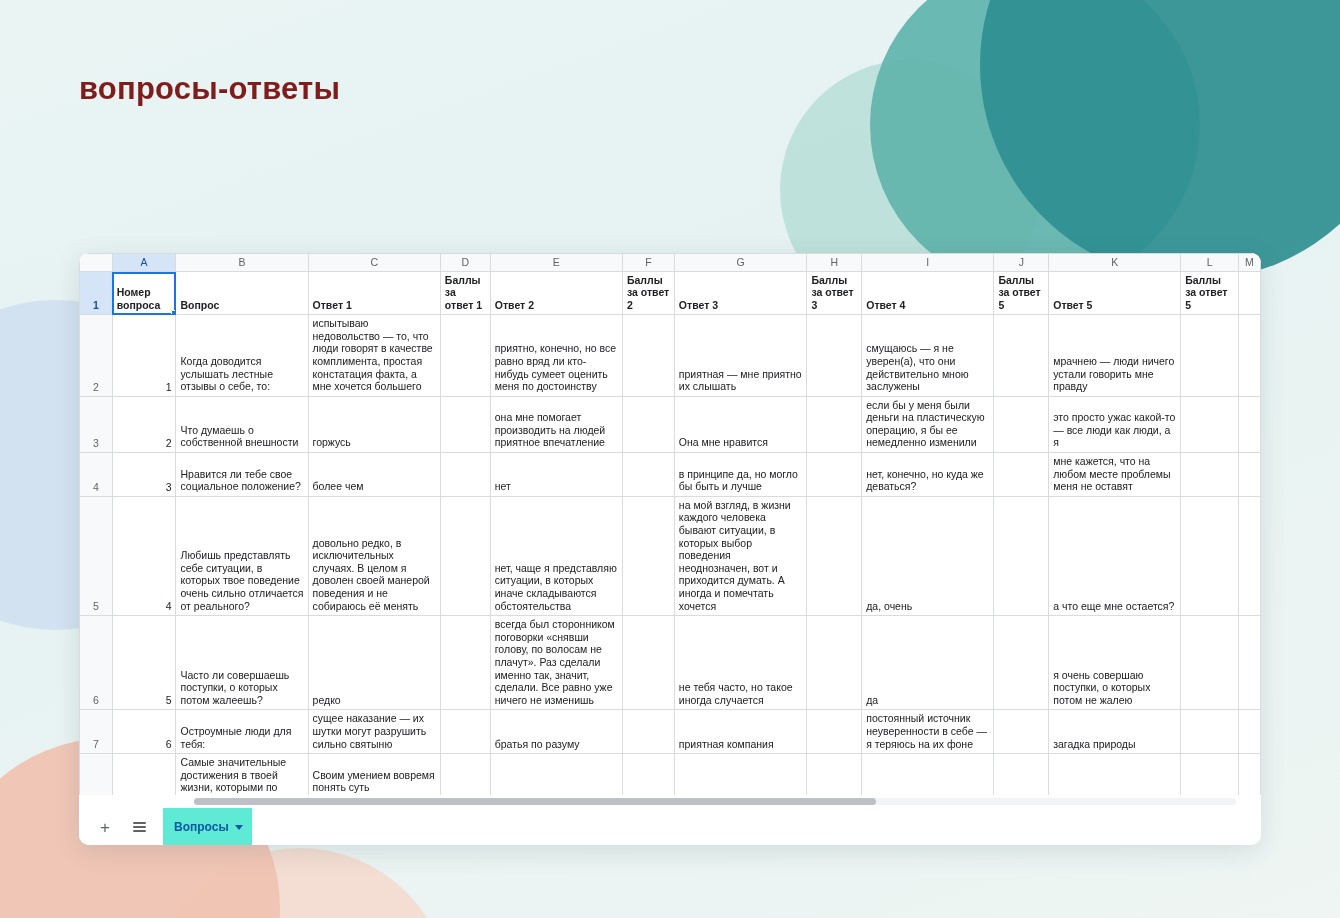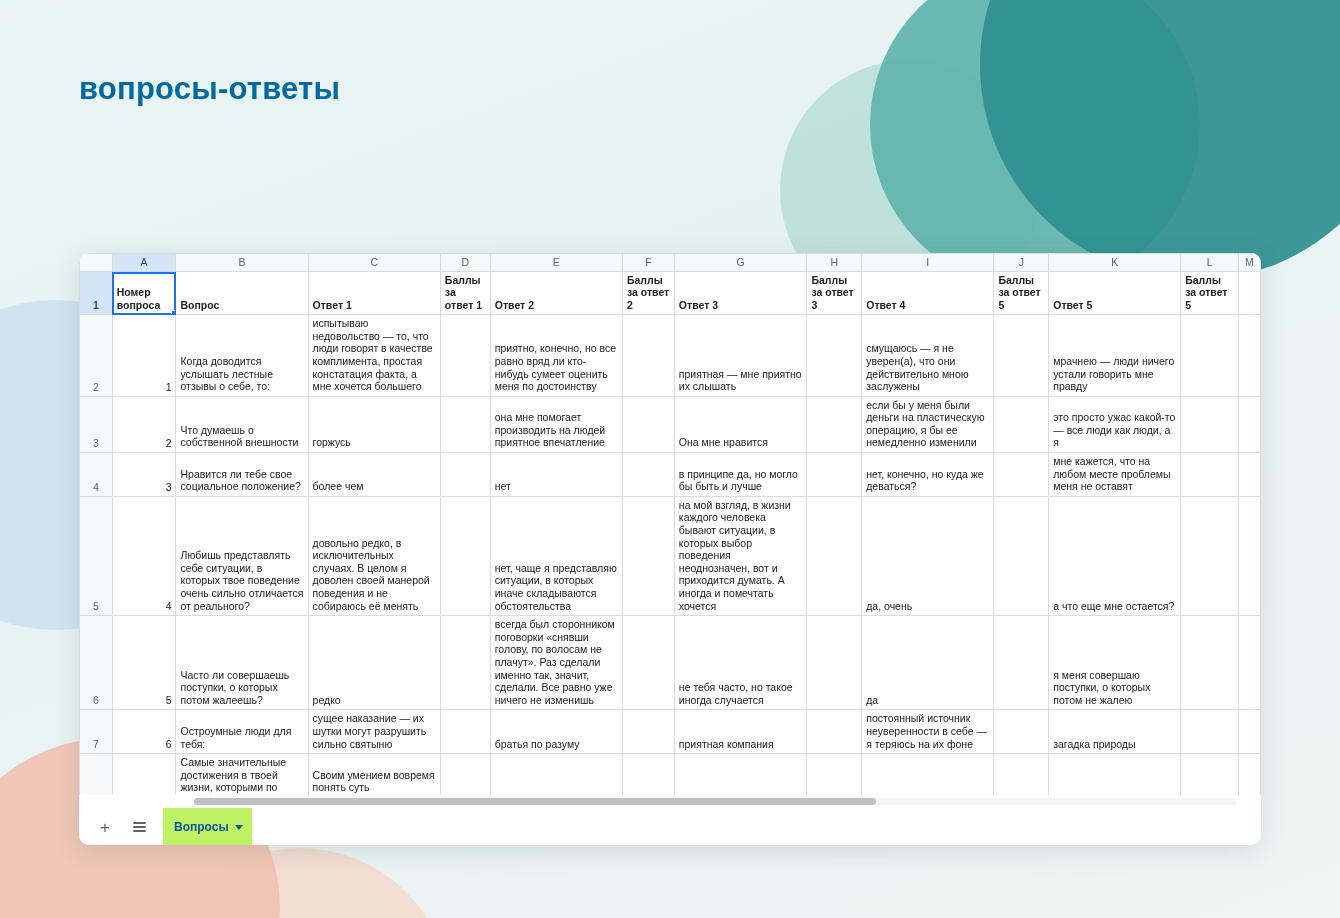--- a/index.html
+++ b/index.html
@@ -81,21 +81,21 @@
   }
 
   
   .heading {
     position: absolute;
     left: 79px;
     top: 68px;
     font-size: 31px;
     line-height: 1.38;
     font-weight: bold;
-    color: #0369a1;
+    color: #7f1d1d;
     letter-spacing: 0.2px;
     z-index: 5;
     text-align: center;
   }
   .heading .line { display: block; }
 
   
   .sheet-card {
     position: absolute;
     left: 79px;
@@ -249,21 +249,21 @@
     background: #5f6368;
     margin: 2.6px 0;
     border-radius: 1px;
   }
   .tab-active {
     display: flex;
     align-items: center;
     gap: 6px;
     height: 44px;
     padding: 0 9px 0 11px;
-    background: #bef264;
+    background: #5eead4;
     color: #0b57a4;
     font-size: 12px;
     font-weight: bold;
     border-radius: 3px;
     cursor: pointer;
     margin-left: 4px;
   }
   .caret {
     width: 0; height: 0;
     border-left: 4px solid transparent;
@@ -416,21 +416,21 @@
         <td class="numcell">5</td>
         <td class="txt">Часто ли совершаешь поступки, о которых потом жалеешь?</td>
         <td class="txt">редко</td>
         <td class="numcell"></td>
         <td class="txt">всегда был сторонником поговорки «снявши голову, по волосам не плачут». Раз сделали именно так, значит, сделали. Все равно уже ничего не изменишь</td>
         <td class="numcell"></td>
         <td class="txt">не тебя часто, но такое иногда случается</td>
         <td class="numcell"></td>
         <td class="txt">да</td>
         <td class="numcell"></td>
-        <td class="txt">я меня совершаю поступки, о которых потом не жалею</td>
+        <td class="txt">я очень совершаю поступки, о которых потом не жалею</td>
         <td class="numcell"></td>
         <td class="txt"></td>
       </tr>
 
       <tr style="height:38px">
         <td class="rownum">7</td>
         <td class="numcell">6</td>
         <td class="txt">Остроумные люди для тебя:</td>
         <td class="txt">сущее наказание — их шутки могут разрушить сильно святыню</td>
         <td class="numcell"></td>

